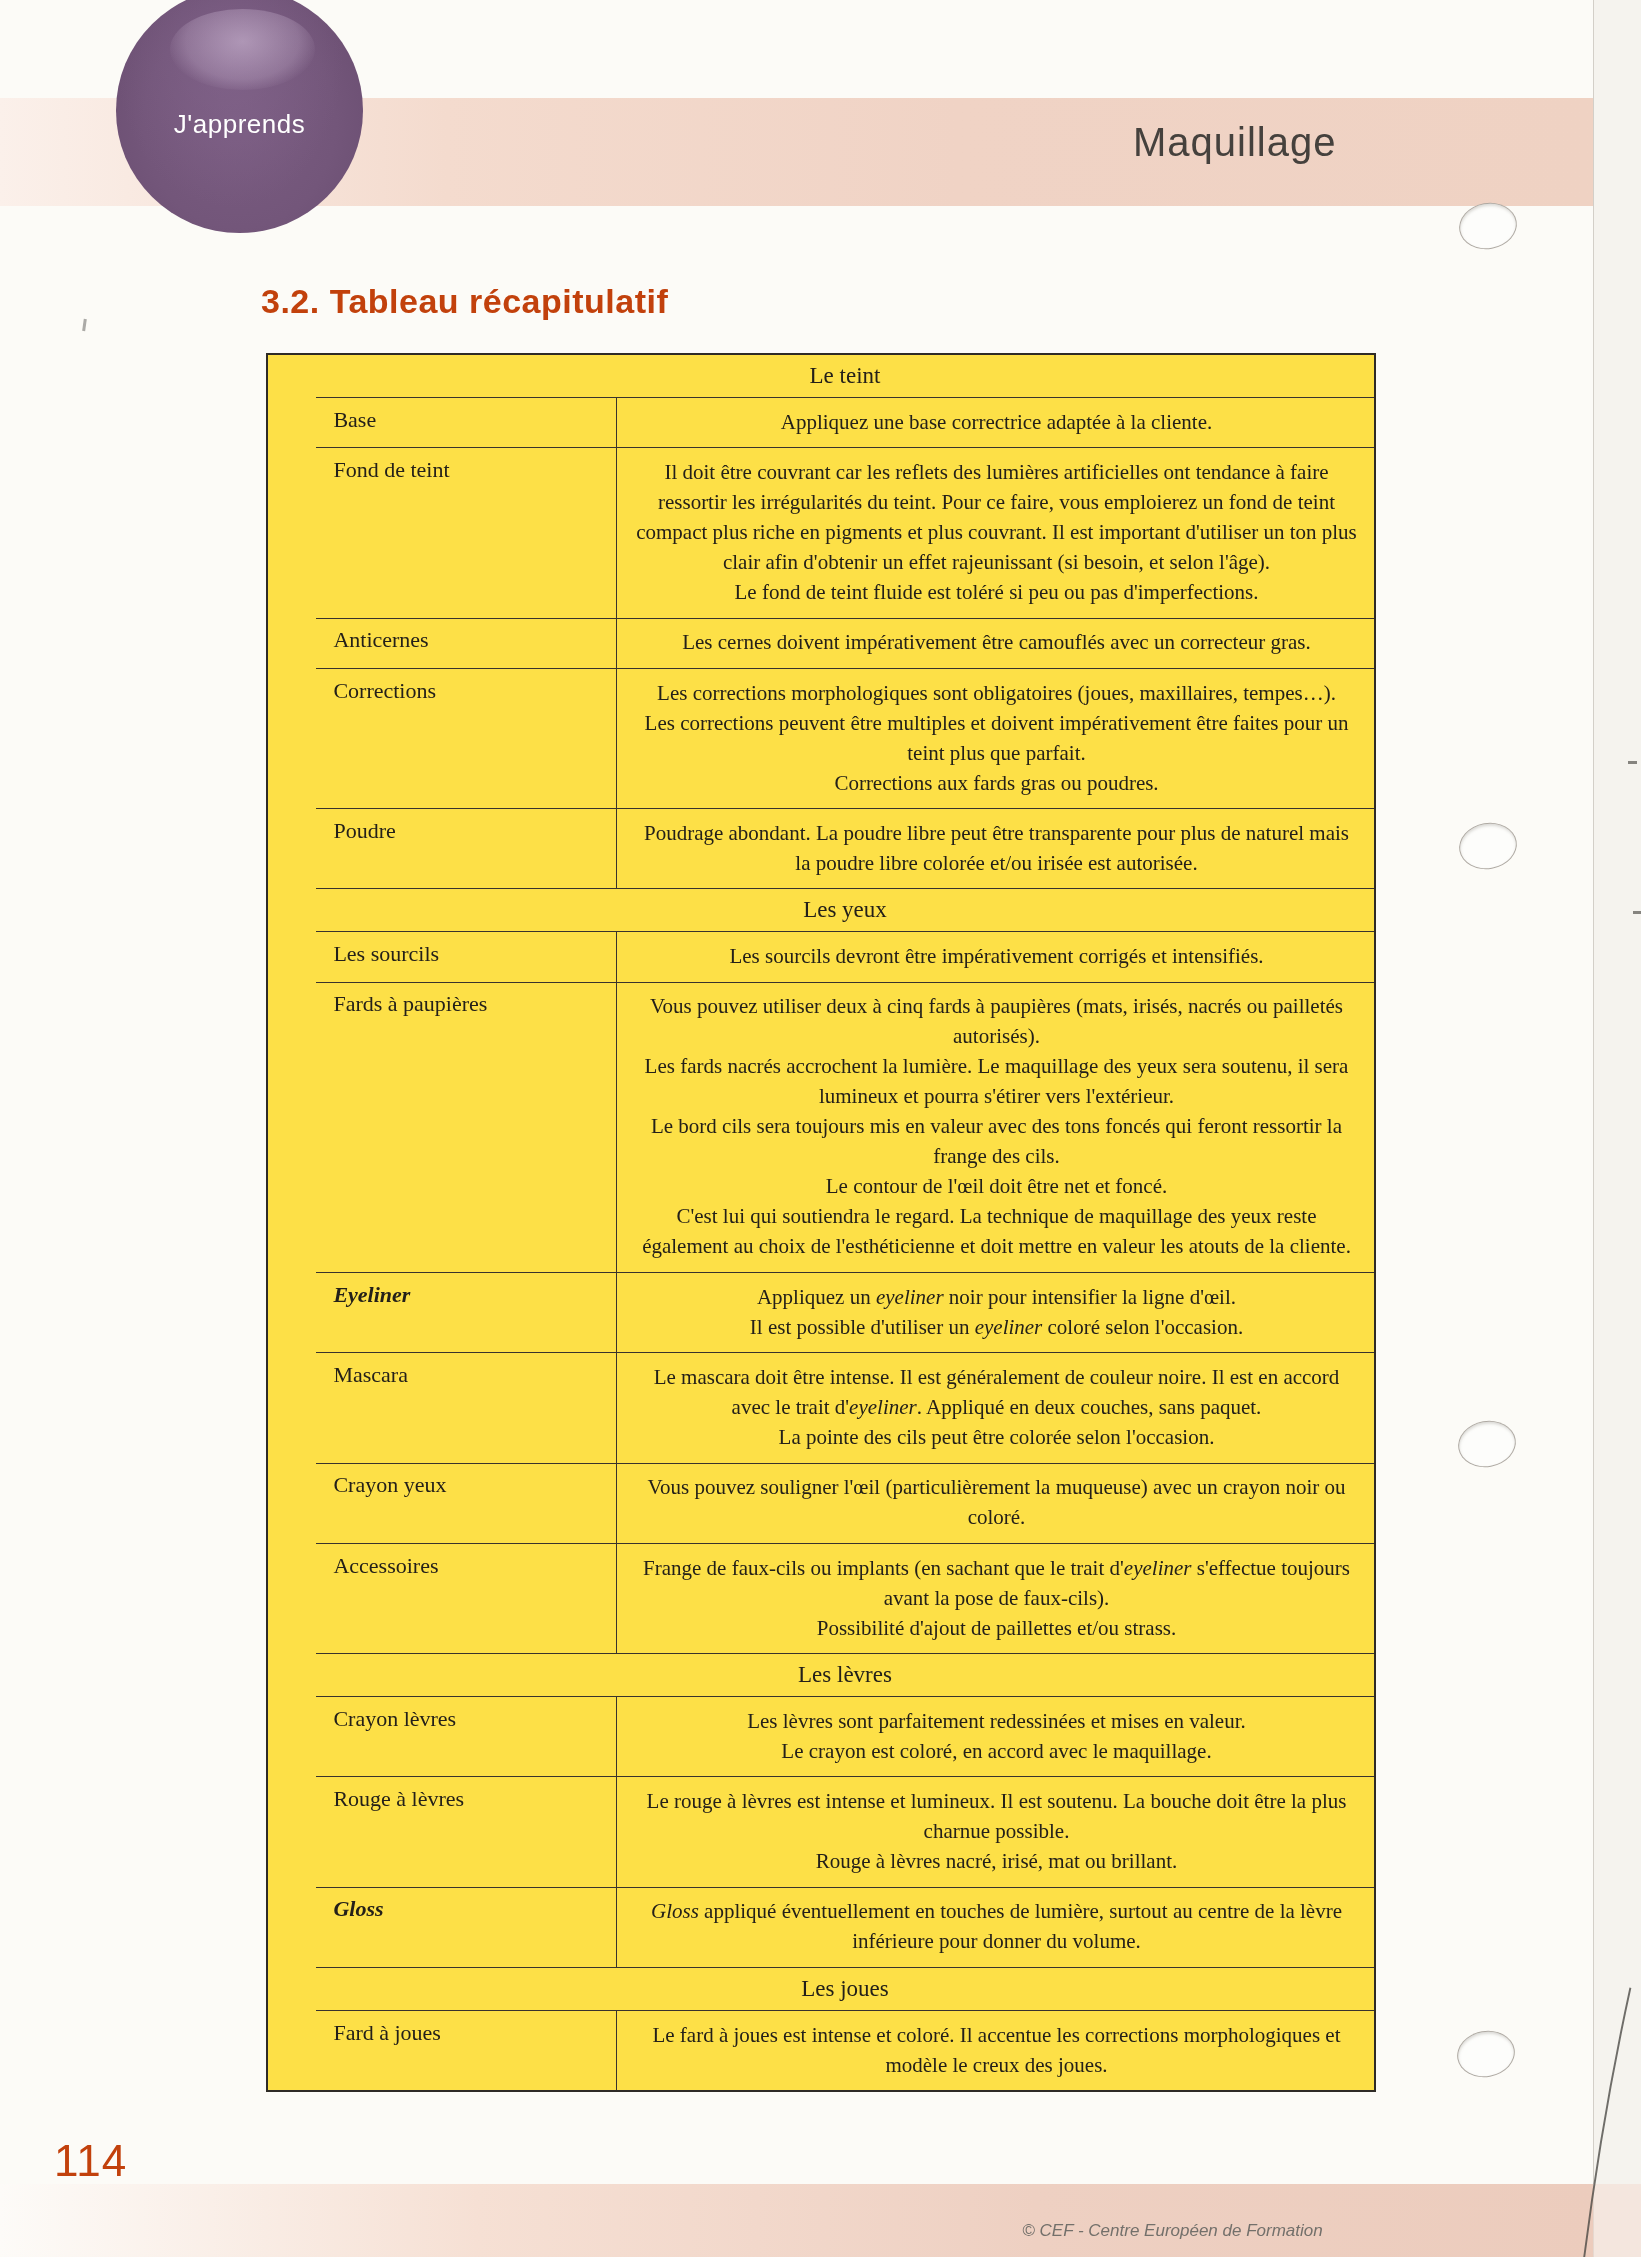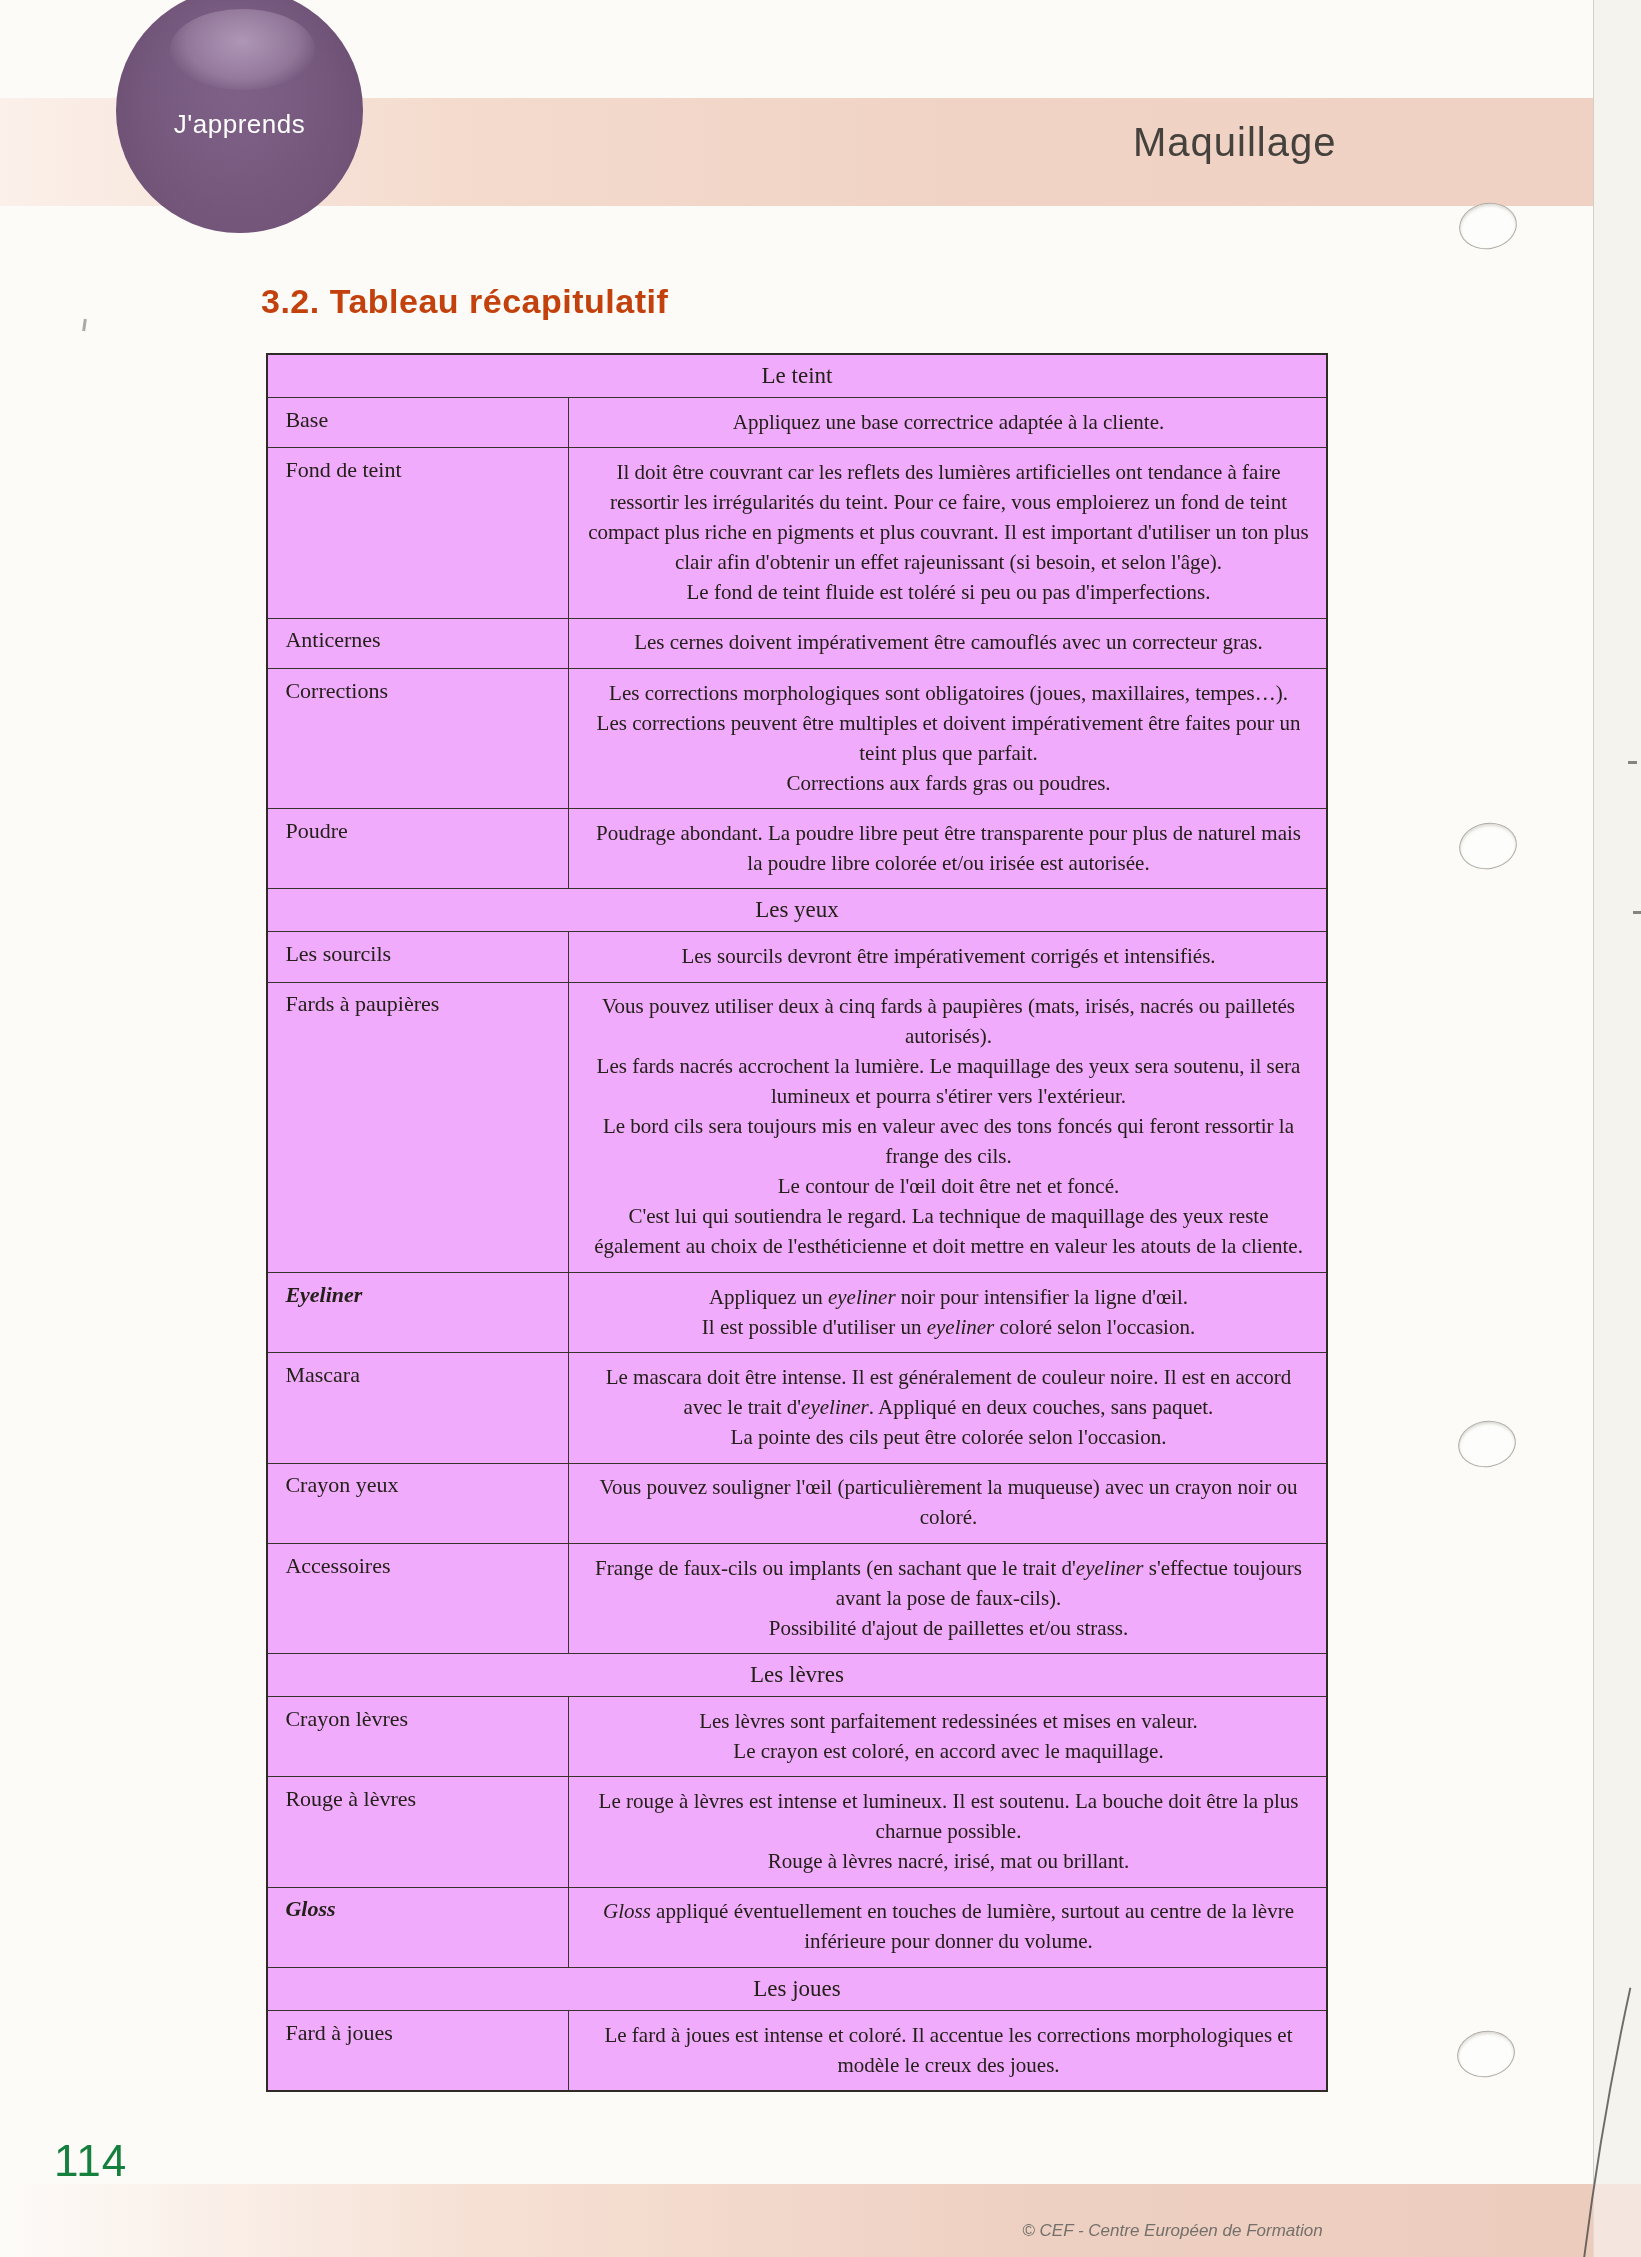--- a/index.html
+++ b/index.html
@@ -39,22 +39,23 @@
   
   .section-heading{
     position:absolute;left:261px;top:282px;
     font-family:"Liberation Sans",sans-serif;
     font-size:34px;font-weight:700;color:#c2410c;letter-spacing:0.5px;
   }
   
   .summary-table{
     position:absolute;left:266px;top:353px;width:1058px;
     border:2.3px solid #2f2b26;
-    background:#f0abfc;
+    background:#fde047;
     color:#242019;
+    padding-left:48px;
   }
   .section-row{
     height:42px;display:flex;align-items:center;justify-content:center;
     border-top:1.5px solid #38332d;
     font-size:23px;
   }
   .section-row:first-child{border-top:none;}
   .data-row{display:flex;border-top:1.5px solid #38332d;}
   .cell-label{
     flex:0 0 300px;box-sizing:border-box;
@@ -89,21 +90,21 @@
     background:#f3ded4;opacity:.6;
   }
   .footer-credit{
     position:absolute;left:994px;top:2205px;width:357px;text-align:center;
     font-family:"Liberation Sans",sans-serif;font-style:italic;
     font-size:17px;color:#73706b;margin-top:16px;
   }
   .page-number{
     position:absolute;left:54px;top:2136px;
     font-family:"Liberation Sans",sans-serif;
-    font-size:44px;color:#15803d;letter-spacing:1px;
+    font-size:44px;color:#c2410c;letter-spacing:1px;
   }
   .hair{position:absolute;left:1535px;top:1970px;}
 </style>
 </head>
 <body>
 
 <div class="band"></div>
 <div class="chapter-title">Maquillage</div>
 
 <div class="badge">

